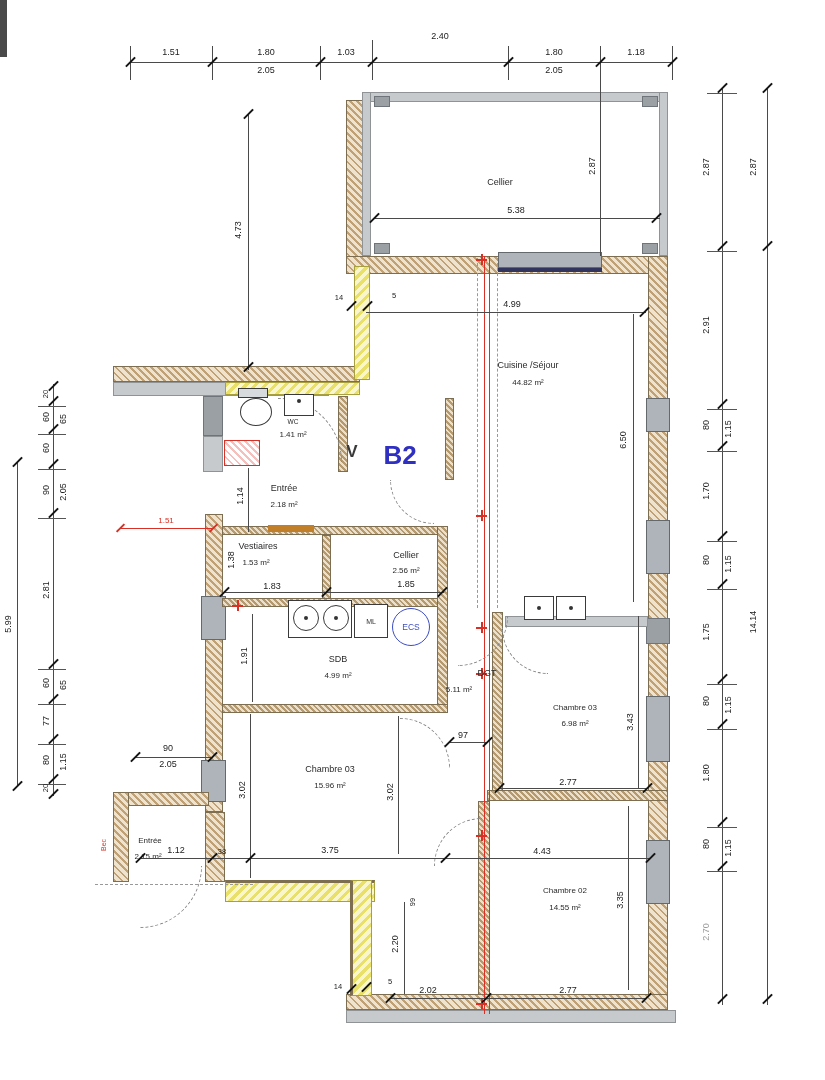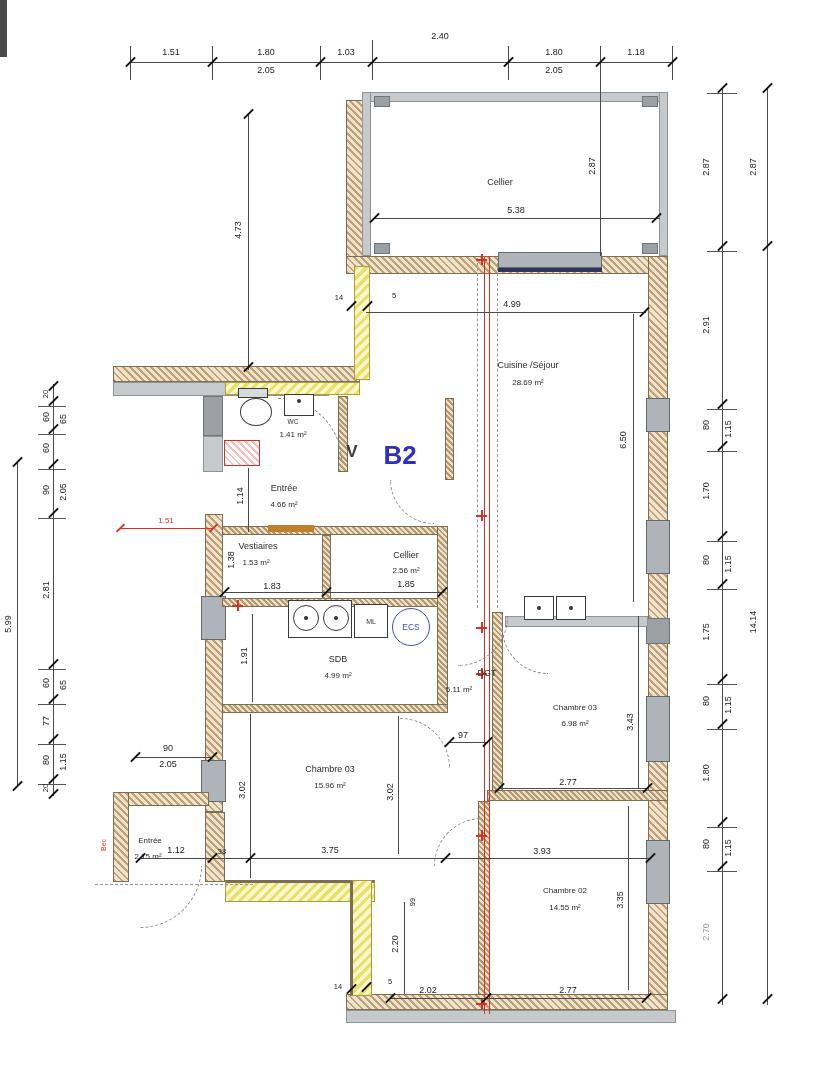--- a/index.html
+++ b/index.html
@@ -266,32 +266,32 @@
   <div class="abs tick" style="left:361px;top:305px"></div>
   <div class="abs tick" style="left:638px;top:311px"></div>
   <span class="abs lbl sm h" style="left:339px;top:294px">14</span>
   <span class="abs lbl sm h" style="left:394px;top:292px">5</span>
   <span class="abs lbl h" style="left:512px;top:300px">4.99</span>
 
   <div class="abs dl" style="left:633px;top:314px;width:1px;height:288px"></div>
   <span class="abs lbl v" style="left:623px;top:440px">6.50</span>
 
   <span class="abs room" style="left:528px;top:360px">Cuisine /Séjour</span>
-  <span class="abs area" style="left:528px;top:378px">28.69 m²</span>
+  <span class="abs area" style="left:528px;top:378px">44.82 m²</span>
 
   <span class="abs room" style="left:293px;top:418px;font-size:6.5px">WC</span>
   <span class="abs area" style="left:293px;top:430px">1.41 m²</span>
 
   <span class="abs chk" style="left:352px;top:452px">V</span>
   <span class="abs b2" style="left:400px;top:455px">B2</span>
 
   <div class="abs dl" style="left:248px;top:468px;width:1px;height:64px"></div>
   <span class="abs lbl v" style="left:240px;top:496px">1.14</span>
   <span class="abs room" style="left:284px;top:483px">Entrée</span>
-  <span class="abs area" style="left:284px;top:500px">4.66 m²</span>
+  <span class="abs area" style="left:284px;top:500px">2.18 m²</span>
 
   <div class="abs dlr" style="left:120px;top:528px;width:94px;height:1px"></div>
   <div class="abs tickr" style="left:115px;top:527px"></div>
   <div class="abs tickr" style="left:208px;top:527px"></div>
   <span class="abs lbl h red" style="left:166px;top:517px;font-size:8px">1.51</span>
 
   <span class="abs room" style="left:258px;top:541px">Vestiaires</span>
   <span class="abs area" style="left:256px;top:558px">1.53 m²</span>
   <span class="abs lbl v" style="left:231px;top:560px">1.38</span>
   <div class="abs dl" style="left:224px;top:592px;width:220px;height:1px"></div>
@@ -344,21 +344,21 @@
 
   <div class="abs dl" style="left:140px;top:858px;width:510px;height:1px"></div>
   <div class="abs tick" style="left:134px;top:857px"></div>
   <div class="abs tick" style="left:206px;top:857px"></div>
   <div class="abs tick" style="left:244px;top:857px"></div>
   <div class="abs tick" style="left:439px;top:857px"></div>
   <div class="abs tick" style="left:644px;top:857px"></div>
   <span class="abs lbl h" style="left:176px;top:846px">1.12</span>
   <span class="abs lbl sm h" style="left:222px;top:848px">38</span>
   <span class="abs lbl h" style="left:330px;top:846px">3.75</span>
-  <span class="abs lbl h" style="left:542px;top:847px">3.93</span>
+  <span class="abs lbl h" style="left:542px;top:847px">4.43</span>
 
   <span class="abs room" style="left:565px;top:886px;font-size:8px">Chambre 02</span>
   <span class="abs area" style="left:565px;top:903px">14.55 m²</span>
   <div class="abs dl" style="left:628px;top:806px;width:1px;height:184px"></div>
   <span class="abs lbl v" style="left:620px;top:900px">3.35</span>
 
   <div class="abs dl" style="left:404px;top:902px;width:1px;height:92px"></div>
   <span class="abs lbl v" style="left:395px;top:944px">2.20</span>
   <span class="abs lbl sm v" style="left:413px;top:902px">99</span>
 

